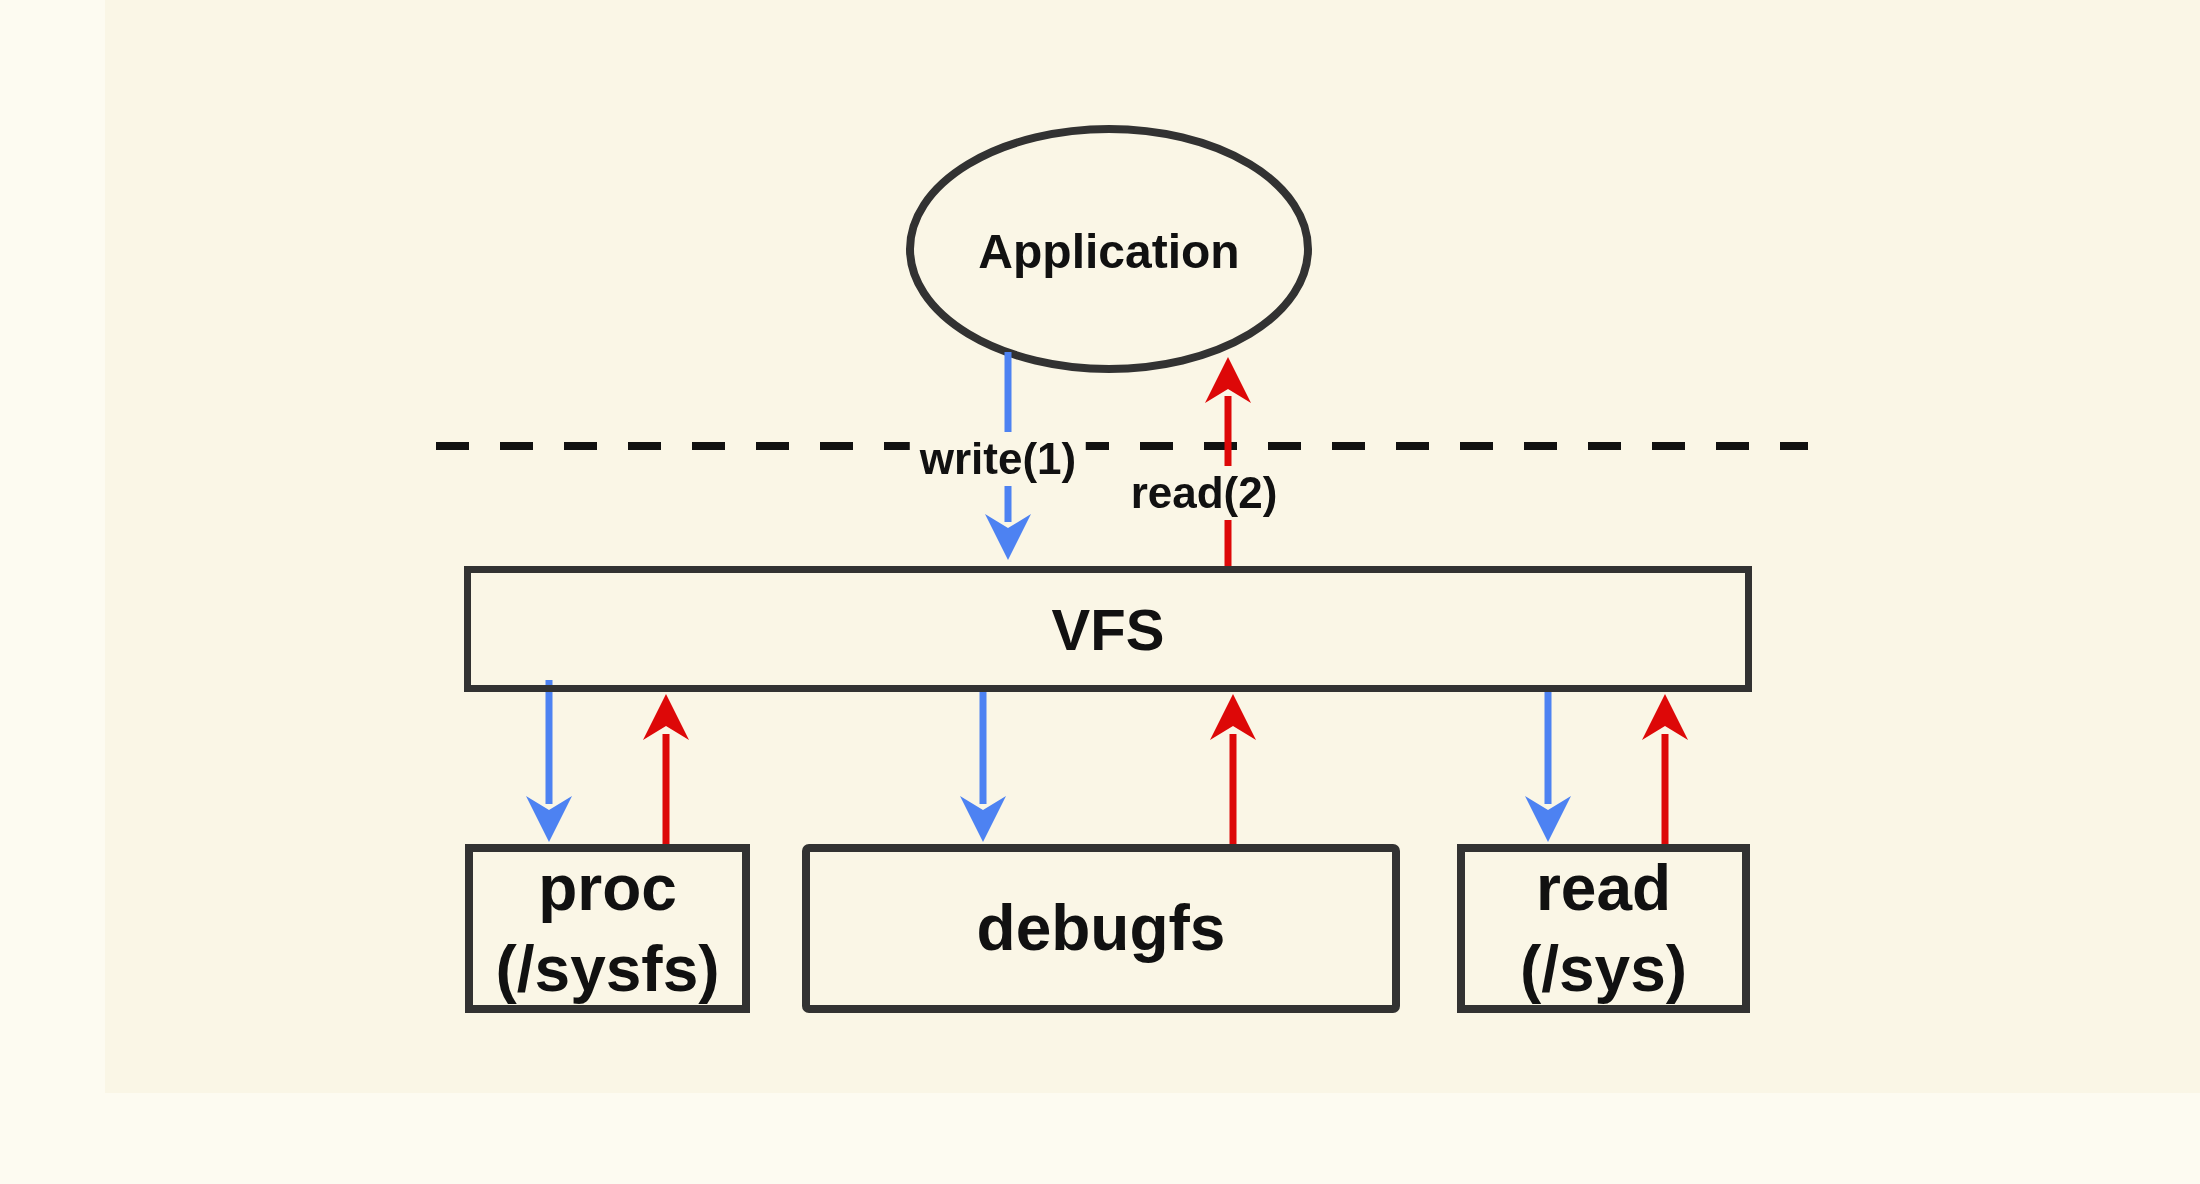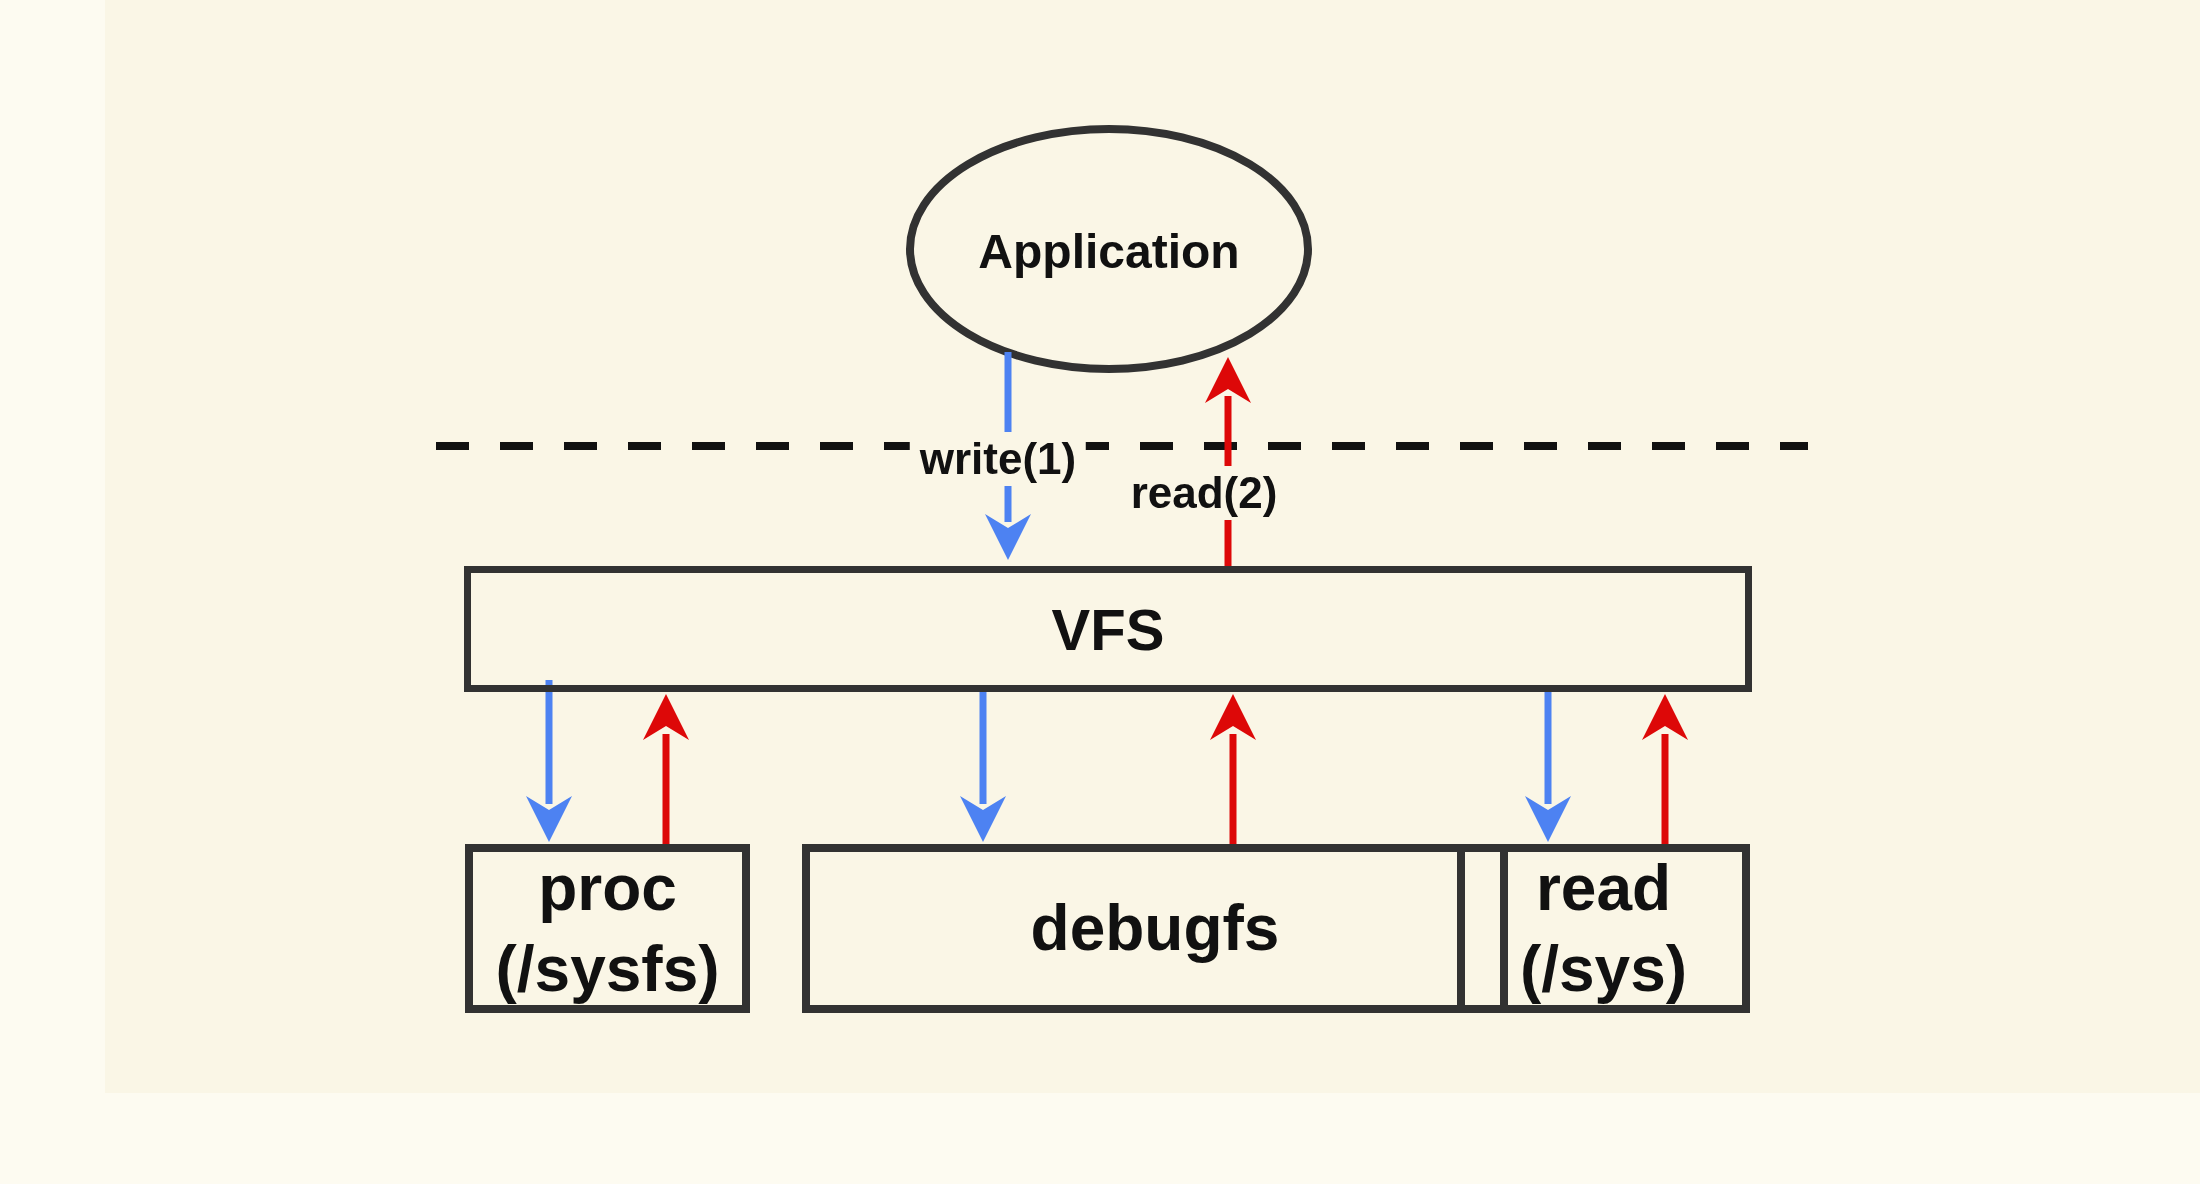--- a/index.html
+++ b/index.html
@@ -58,21 +58,21 @@
     top:844px;height:169px;
     box-sizing:border-box;
     border:8px solid var(--stroke);
     background:transparent;
     display:flex;flex-direction:column;align-items:center;justify-content:center;
     color:var(--text);
     font-weight:bold;font-size:64px;line-height:1.26;
     text-align:center;
   }
   .fs-proc{left:465px;width:285px;}
-  .fs-debugfs{left:802px;width:706px;}
+  .fs-debugfs{left:802px;width:598px;border-radius:7px;}
   .fs-sysfs{left:1457px;width:293px;}
   .syscall-label{
     position:absolute;
     transform:translate(-50%,-50%);
     background:var(--background);
     color:var(--text);
     font-weight:bold;font-size:44px;
     padding:2px 10px;
     white-space:nowrap;
   }

